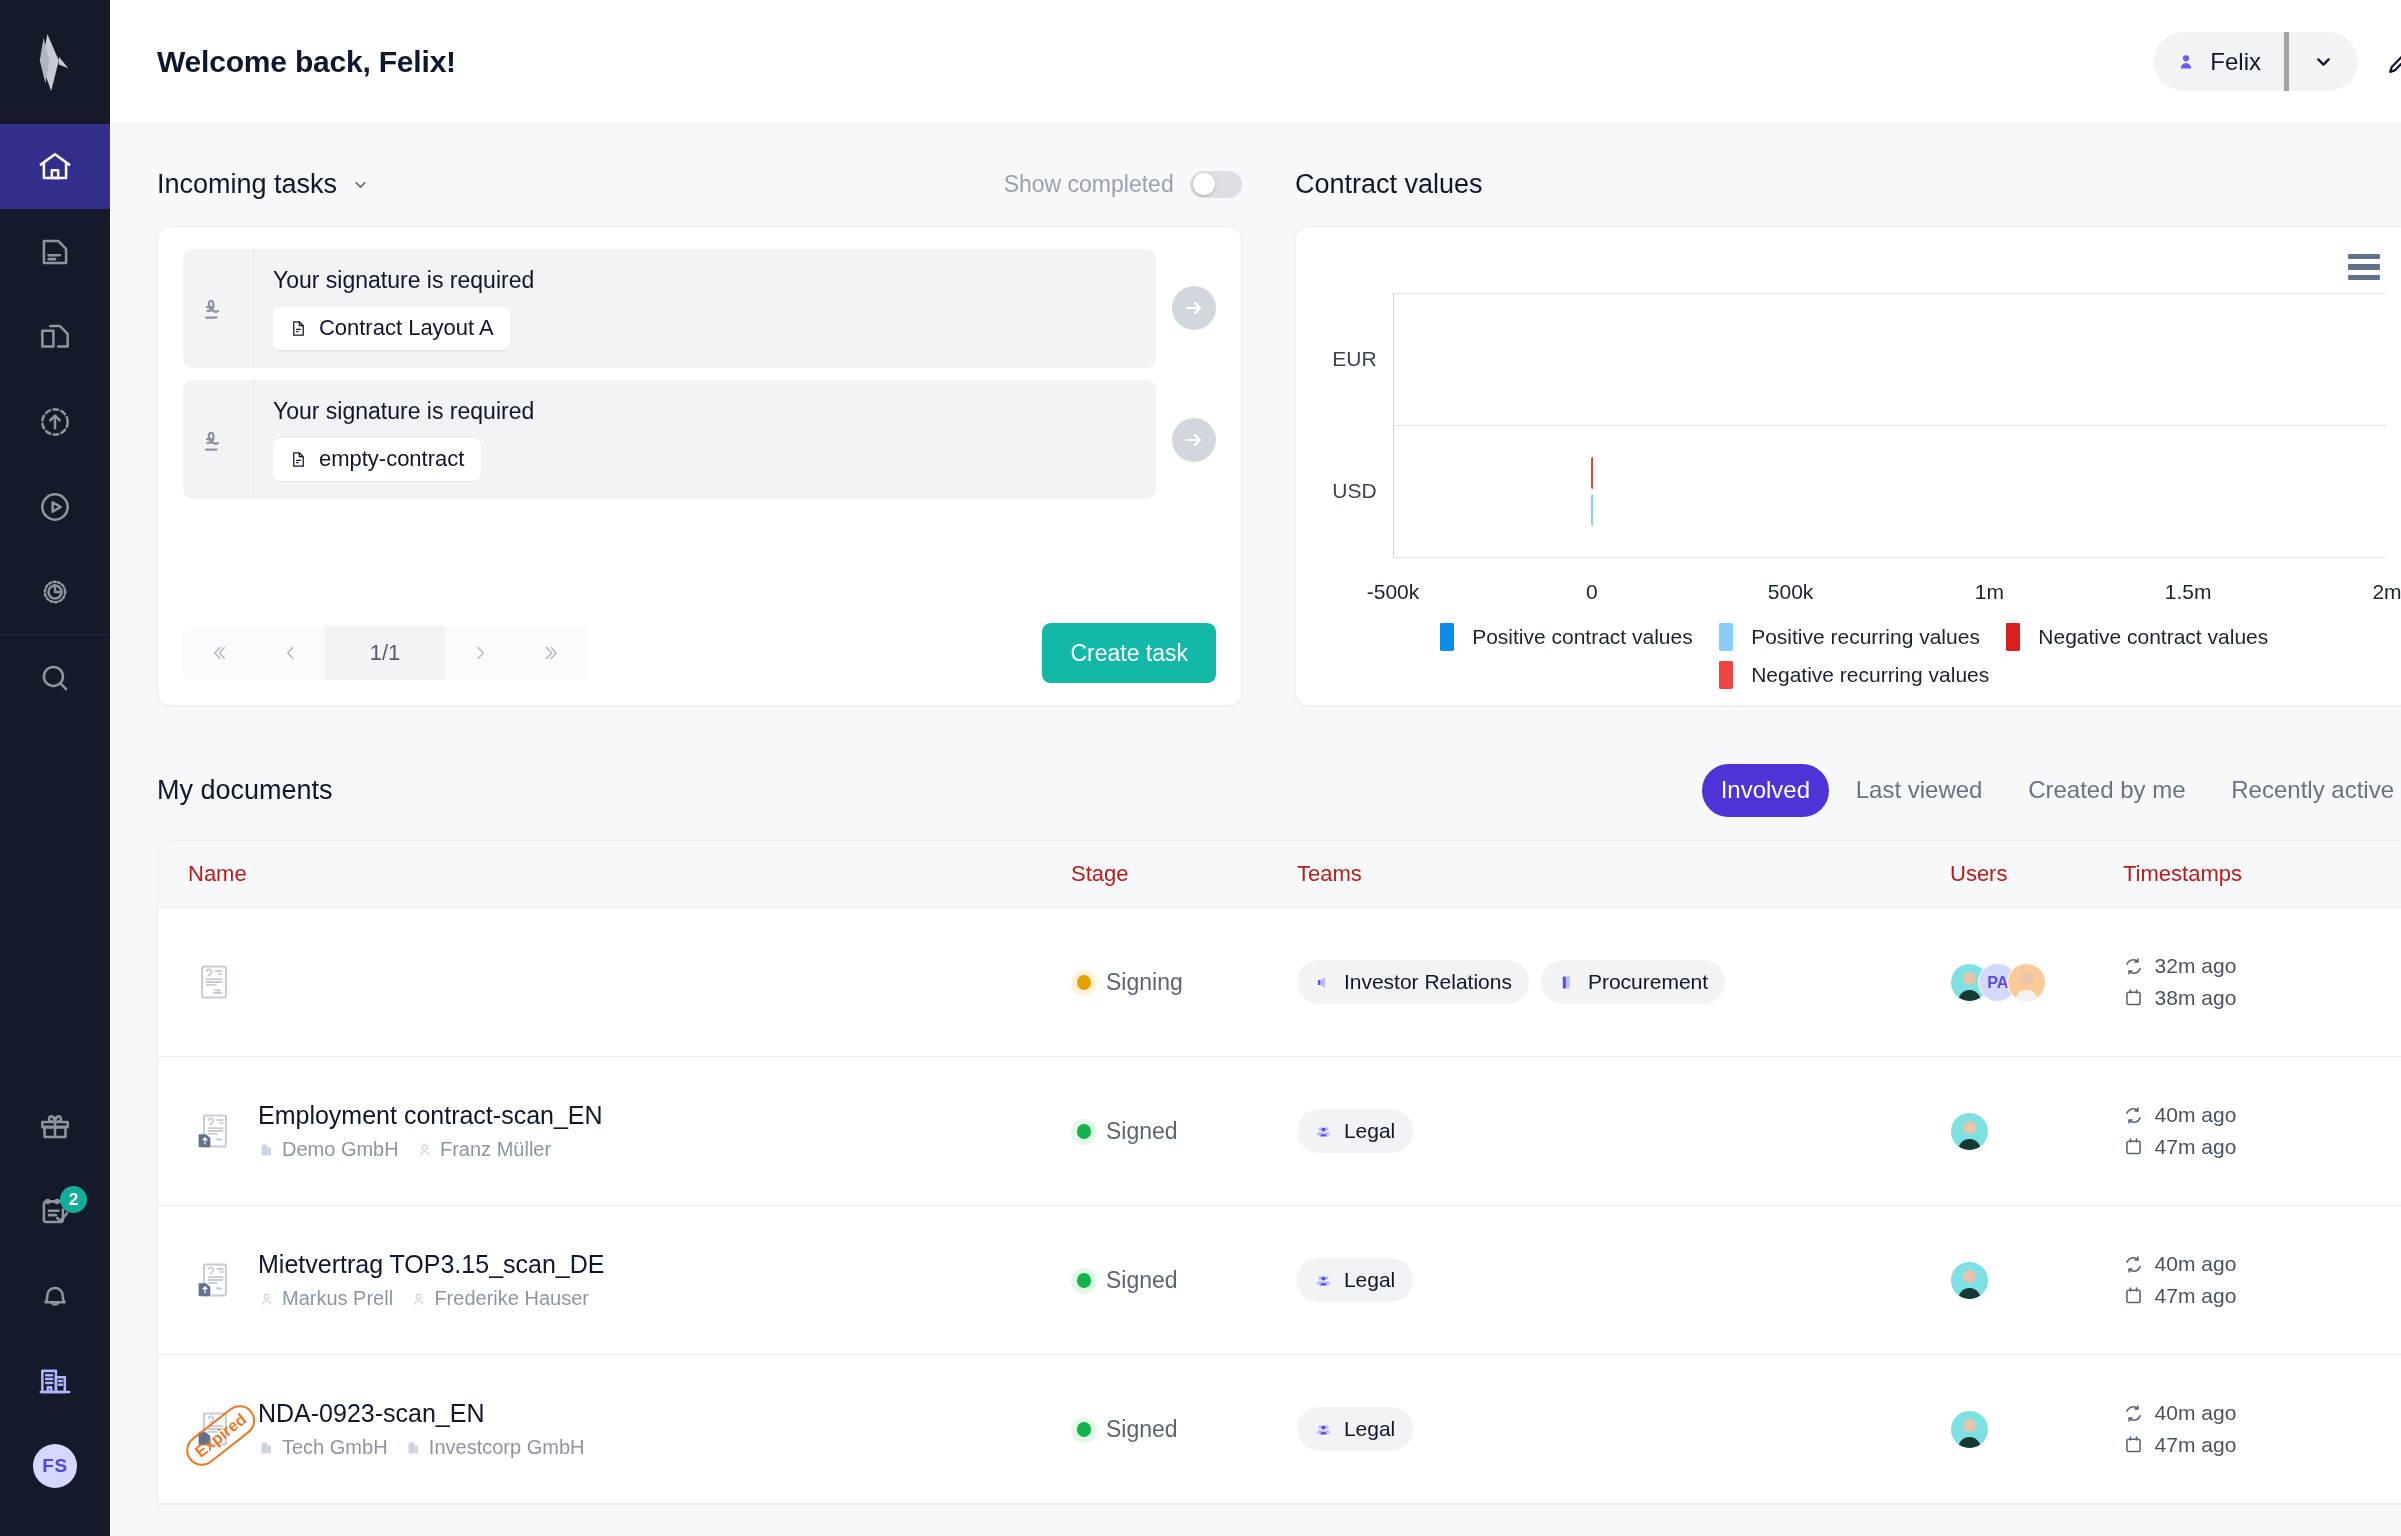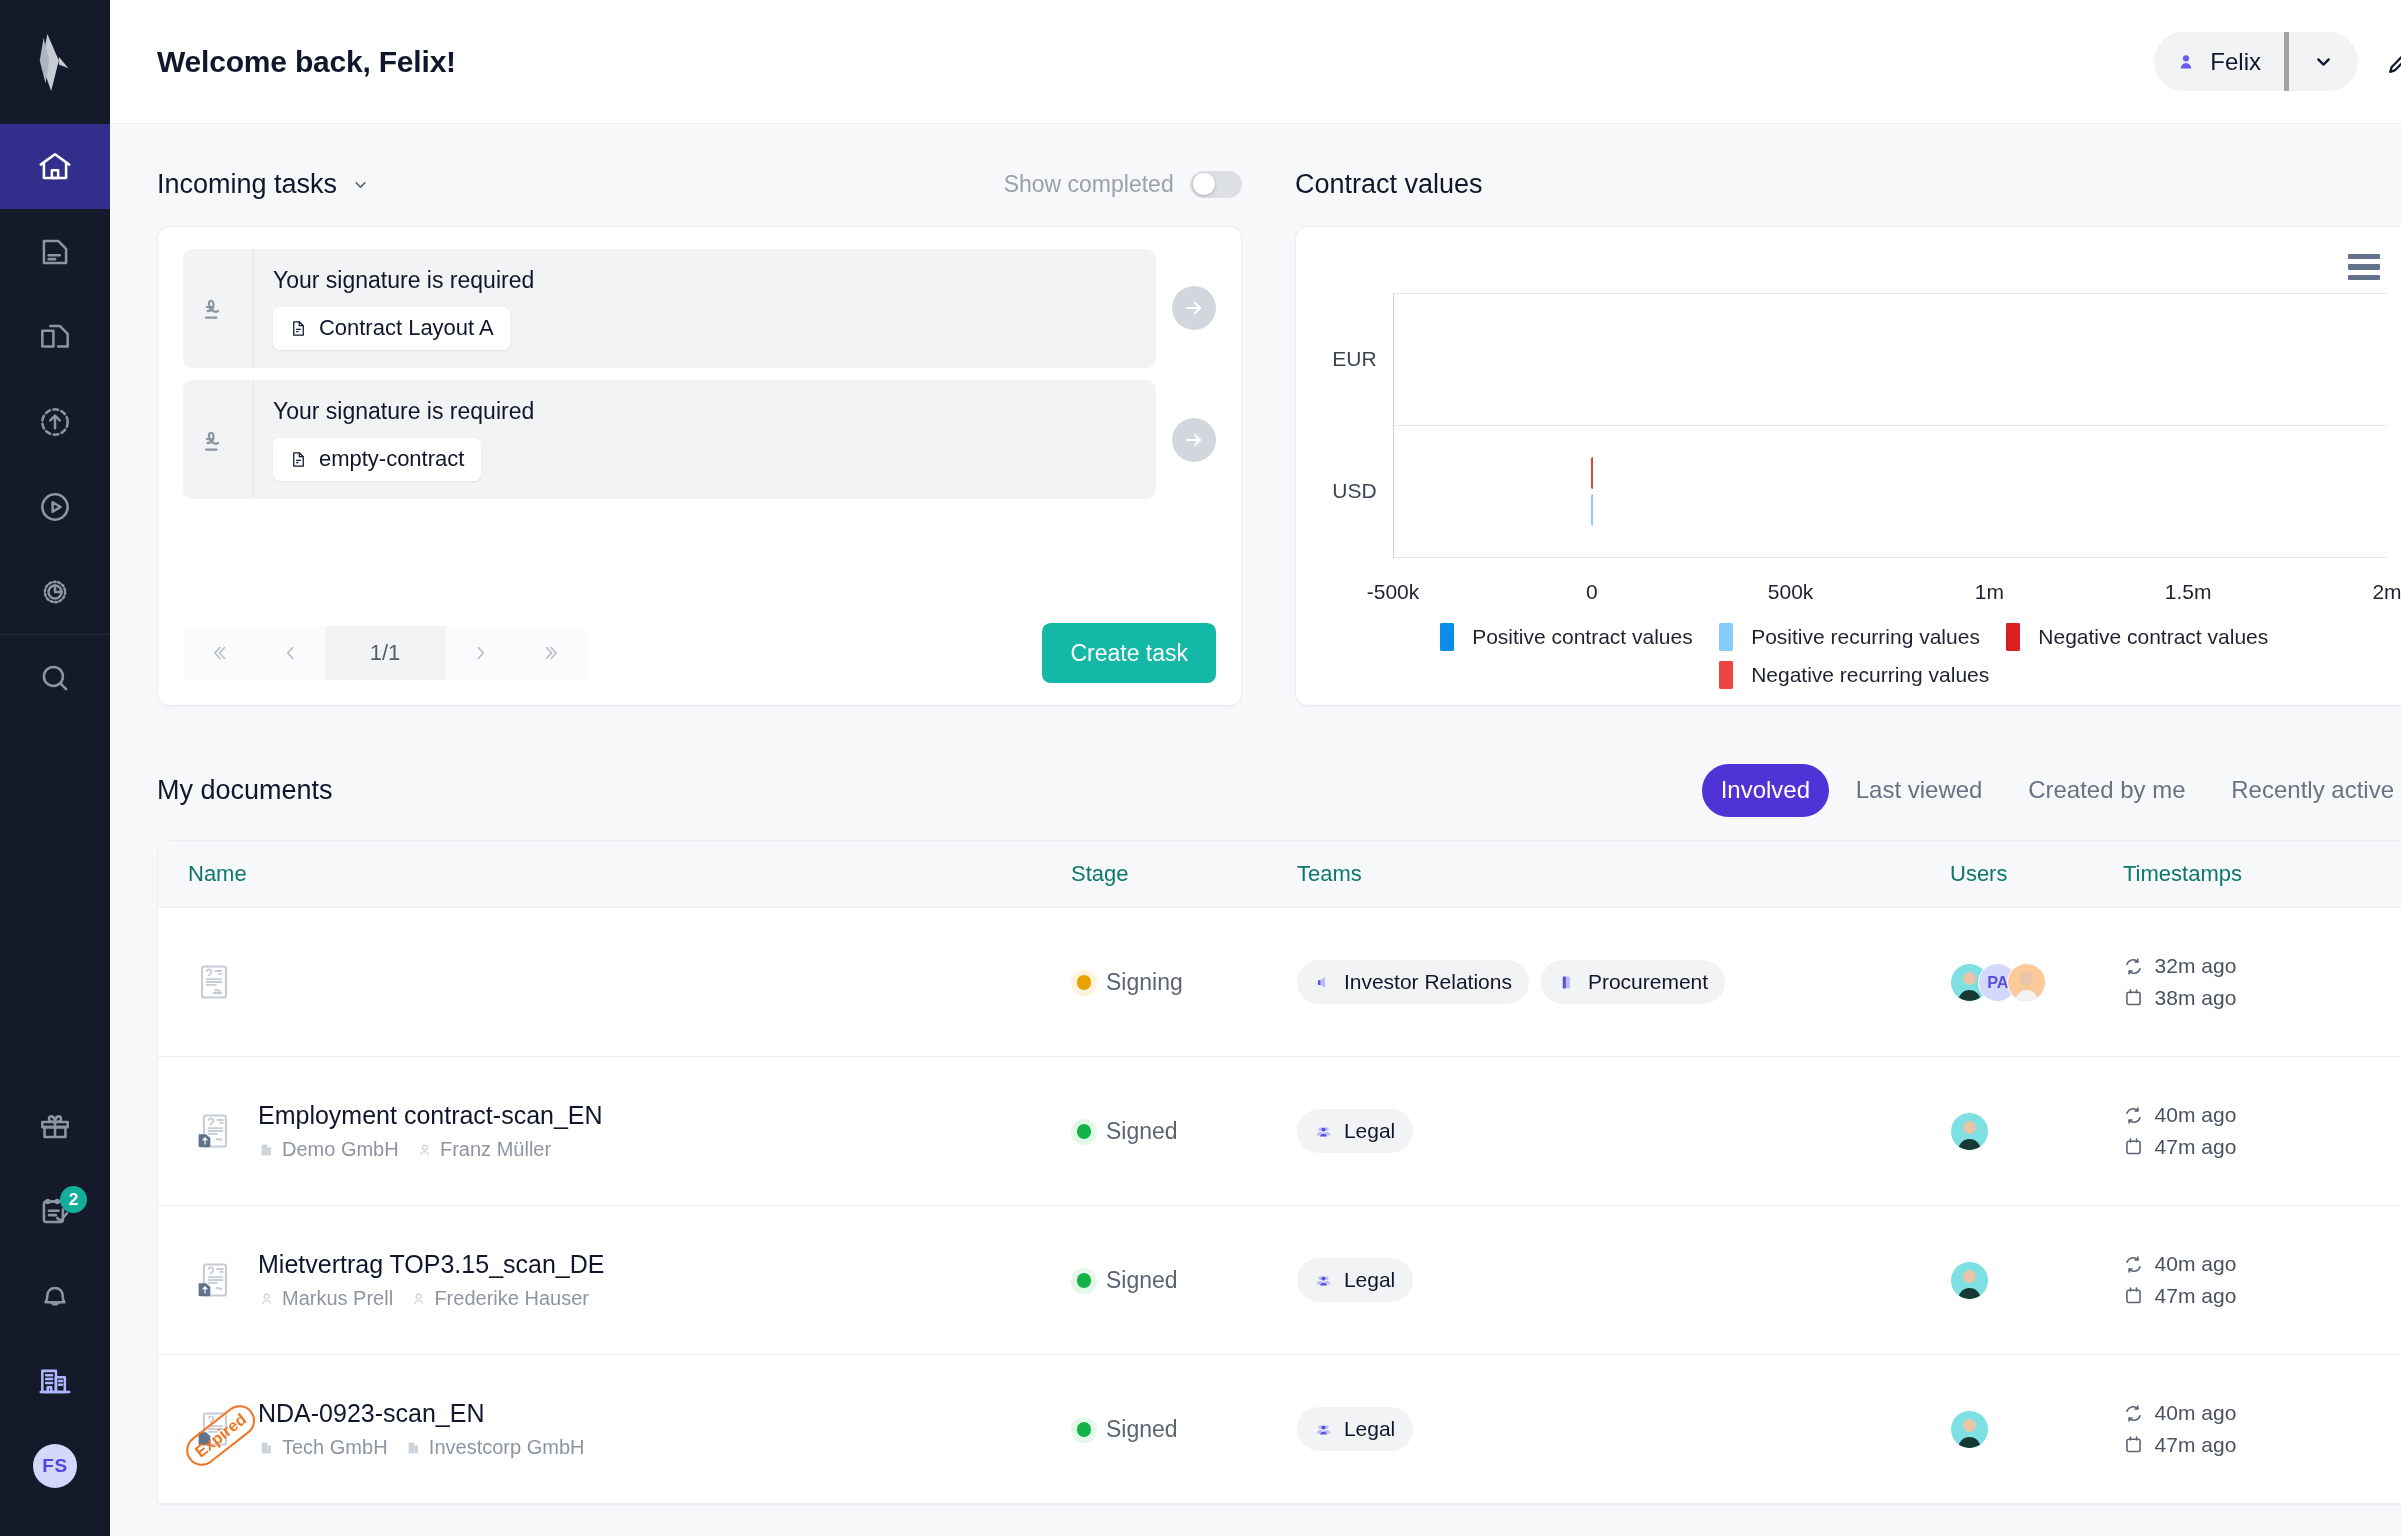--- a/index.html
+++ b/index.html
@@ -165,21 +165,21 @@
   .docs-title { font-size: 27px; color: #10162b; }
   .tabs { margin-left: auto; display: flex; align-items: center; gap: 7.7px; }
   .tab { font-size: 24px; color: #6a7383; padding: 12.5px 19px; border-radius: 480px; cursor: pointer; white-space: nowrap; }
   .tab.active { background: #4f33d6; color: #fff; }
 
   .table-card {
     background: #fff; border: 0.5px solid #eceef2; border-radius: 12.5px 12.5px 0 0;
     overflow: hidden;
   }
   .thead { background: #f7f8fa; display: flex; align-items: center; height: 67px; border-bottom: 0.5px solid #eceef2; }
-  .thead > div { font-size: 22px; color: #0f766e; }
+  .thead > div { font-size: 22px; color: #b91c1c; }
   .c-name { width: 913px; flex: 0 0 913px; padding-left: 30px; }
   .c-stage { width: 226px; flex: 0 0 226px; }
   .c-teams { width: 653px; flex: 0 0 653px; }
   .c-users { width: 173px; flex: 0 0 173px; }
   .c-time { flex: 1; }
 
   .trow { display: flex; align-items: center; height: 149px; border-bottom: 0.5px solid #eceef2; background: #fff; }
   .name-cell { display: flex; align-items: center; gap: 18px; padding-left: 30px; }
   .doc-ico { width: 52px; flex: 0 0 52px; display: flex; align-items: center; justify-content: center; position: relative; }
   .doc-title { font-size: 25px; color: #10162b; margin-bottom: 7.7px; }

